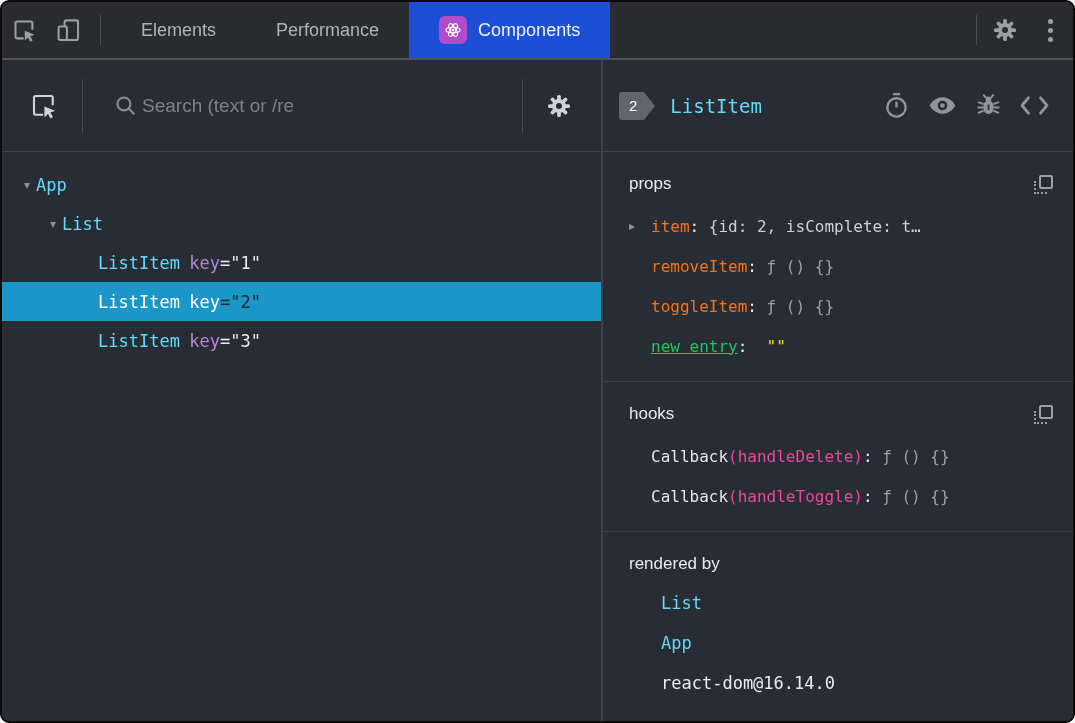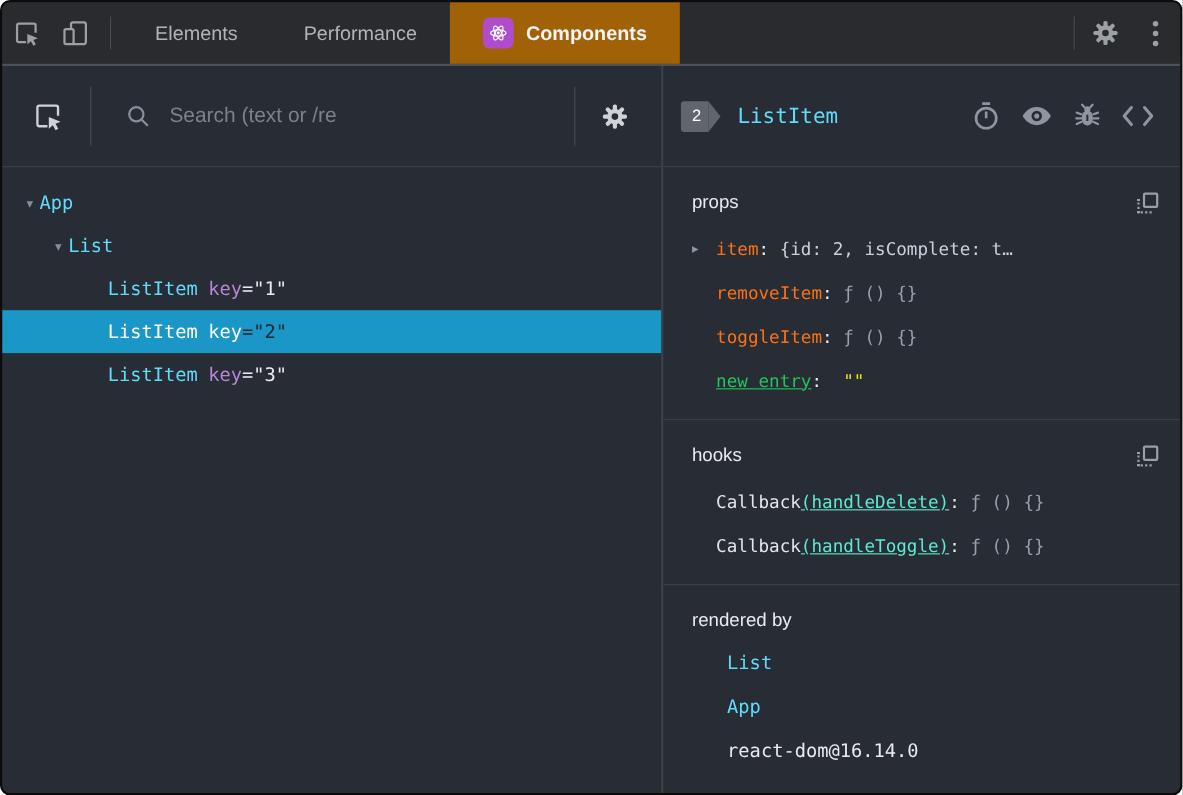--- a/index.html
+++ b/index.html
@@ -25,41 +25,41 @@
     width:44px; height:100%; cursor:pointer;
   }
   .vsep { width:1px; background:#4a4d52; align-self:center; }
   .vsep.short { height:30px; }
   .vsep.tall  { height:54px; }
   .tab {
     display:flex; align-items:center; gap:11px;
     padding:0 30px; font-size:18px; color:#b0b4ba; cursor:pointer;
     white-space:nowrap;
   }
-  .tab.active { background:#a16207; color:#f2f3f5;font-weight:bold; }
+  .tab.active { background:#1d4ed8; color:#f2f3f5; }
   .atom-badge {
     width:28px; height:28px; border-radius:6px; background:#b04ccb;
     display:flex; align-items:center; justify-content:center; flex:0 0 28px;
   }
   .topbar .spacer { flex:1; }
   .kebab { display:flex; flex-direction:column; gap:4px; align-items:center; justify-content:center; width:46px; cursor:pointer; }
   .kebab i { width:5px; height:5px; border-radius:50%; background:#9aa0a6; }
 
   
   .main { flex:1; display:flex; min-height:0; }
   .left-panel  { width:601px; flex:0 0 601px; border-right:2px solid #3c4147; display:flex; flex-direction:column; }
   .right-panel { flex:1; display:flex; flex-direction:column; min-width:0; }
 
   
   .left-toolbar {
     height:92px; flex:0 0 92px; border-bottom:1px solid #3c4147;
     display:flex; align-items:center; padding:0 22px;
   }
   .left-toolbar .icon-btn { display:flex; align-items:center; justify-content:center; width:40px; cursor:pointer; }
-  .search-wrap { display:flex; align-items:center; gap:16px; flex:1; margin-left:16px; }
+  .search-wrap { display:flex; align-items:center; gap:4px; flex:1; margin-left:16px; }
   .search-input {
     background:transparent; border:none; outline:none;
     font-family:"Liberation Sans", sans-serif;
     font-size:19px; color:#dfe2e6; width:300px;
   }
   .search-input::placeholder { color:#7d828a; }
 
   
   .tree { padding-top:13px; font-family:"DejaVu Sans Mono", monospace; font-size:17px; }
   .tree-row { height:39px; display:flex; align-items:center; cursor:pointer; white-space:pre; }
@@ -107,21 +107,21 @@
   .kv-row { height:40px; display:flex; align-items:center; padding-left:38px; position:relative;
             font-family:"DejaVu Sans Mono", monospace; font-size:16px; white-space:pre; overflow:hidden; }
   .kv-row .expander { position:absolute; left:16px; color:#9097a0; font-size:12px; font-family:"DejaVu Sans", sans-serif; }
   .kv-name  { color:#f97316; }
   .kv-name.dim { color:#22c55e;text-decoration:underline; }
   .kv-colon { color:#e9ebee; }
   .kv-val.preview { color:#c9d1d9; }
   .kv-val.fn      { color:#98a1ab; }
   .kv-val.str     { color:#e8e410; }
   .hook-fn  { color:#e4e6e9; }
-  .hook-arg { color:#5eead4;text-decoration:underline; }
+  .hook-arg { color:#ec4899; }
 
   .rb-row { height:40px; display:flex; align-items:center; padding-left:48px;
             font-family:"DejaVu Sans Mono", monospace; font-size:17px; }
   .rb-row .link  { color:#61dafb; cursor:pointer; }
   .rb-row .plain { color:#e9ebee; }
 
   svg { display:block; }
 </style>
 </head>
 <body>

